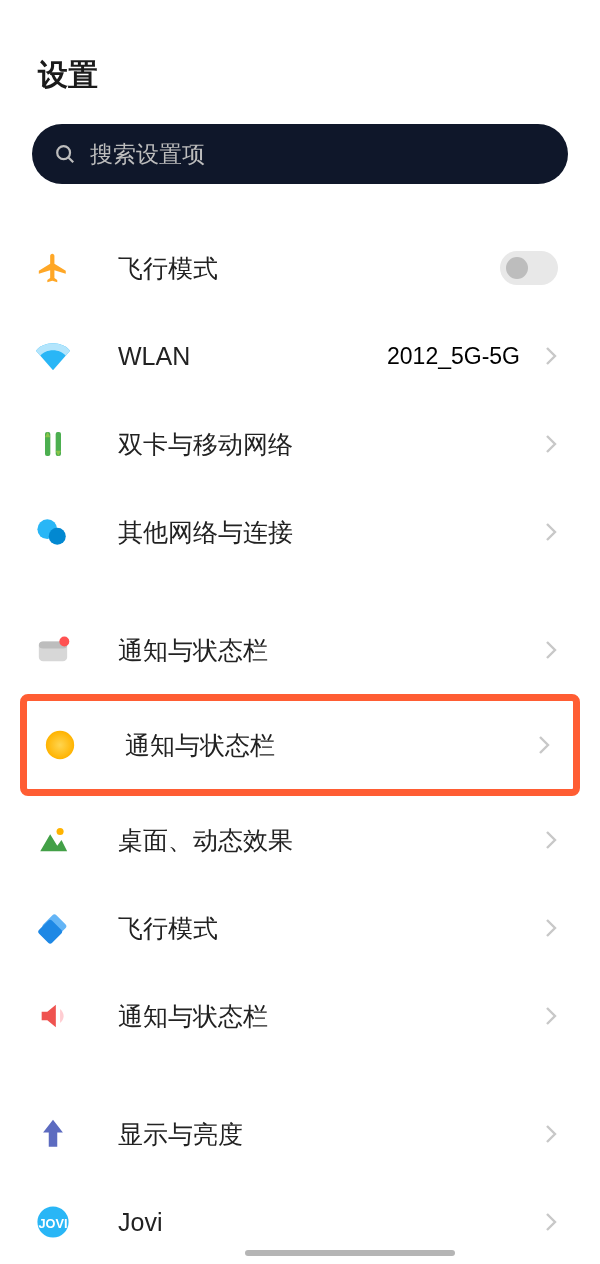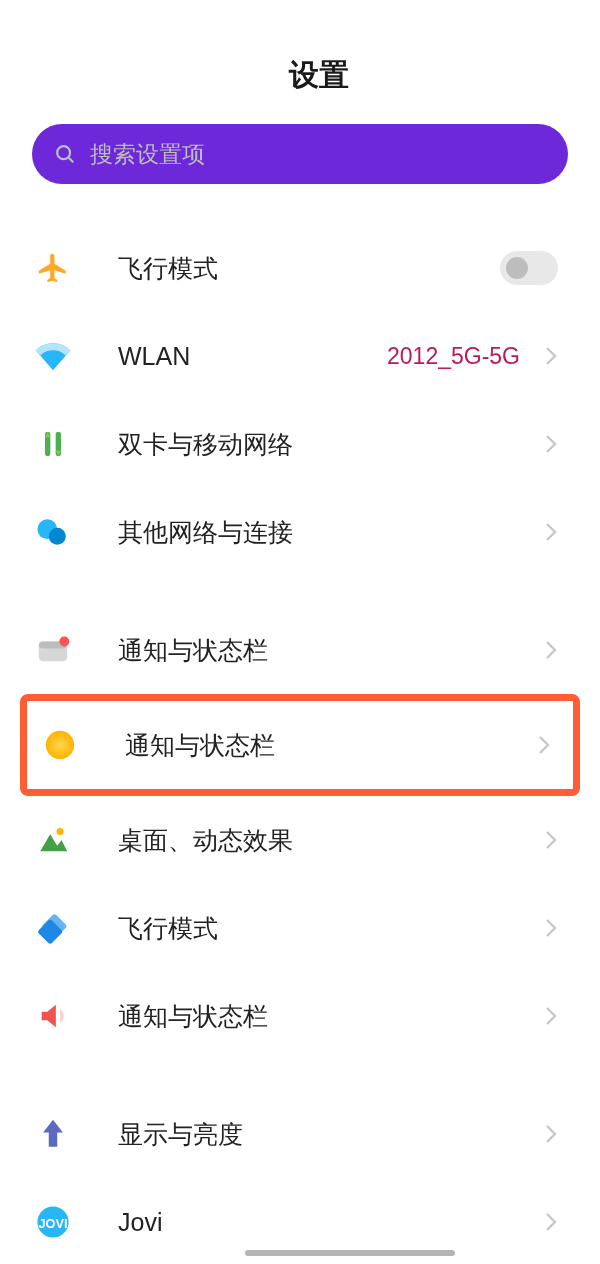--- a/index.html
+++ b/index.html
@@ -9,26 +9,25 @@
       background: #fff;
       font-family: -apple-system, "PingFang SC", "Helvetica Neue", Arial, sans-serif;
       overflow: hidden;
       position: relative;
     }
     .page-title {
       font-size: 30px;
       font-weight: 700;
       color: #1a1a1a;
       padding: 55px 0 0 38px;
-      text-align: center;
     }
     .search-bar {
       margin: 28px 32px 10px 32px;
       height: 60px;
-      background: #6d28d9;
+      background: #0f172a;
       border-radius: 30px;
       display: flex;
       align-items: center;
       padding: 0 22px;
     }
     .search-icon-svg { width: 22px; height: 22px; flex-shrink: 0; }
     .search-placeholder {
       color: #bdbdbd;
       font-size: 23px;
       margin-left: 14px;
@@ -53,21 +52,21 @@
     }
     .row-label {
       font-size: 25px;
       color: #222;
       font-weight: 500;
       margin-left: 32px;
       flex: 1;
     }
     .row-value {
       font-size: 23px;
-      color: #be185d;
+      color: #000000;
       margin-right: 8px;
     }
     .chevron {
       width: 14px;
       height: 24px;
       display: flex;
       align-items: center;
       justify-content: center;
     }
     .toggle {

